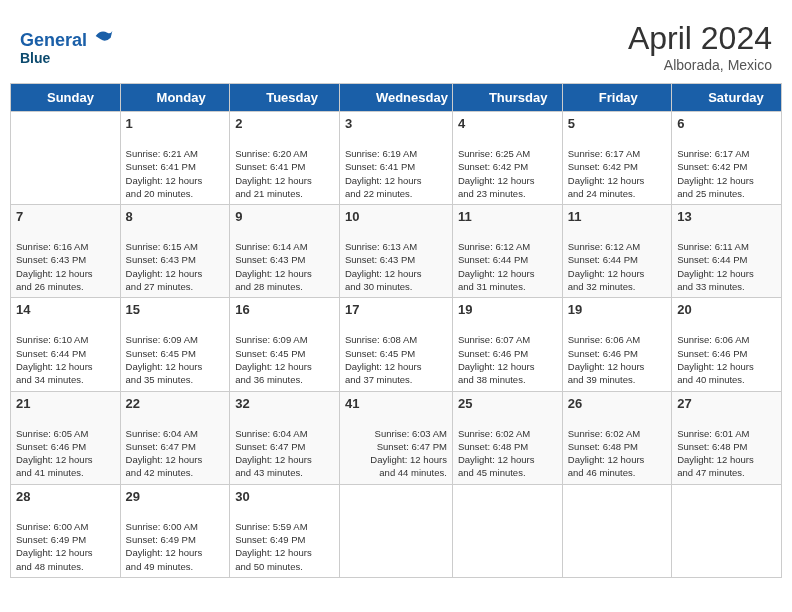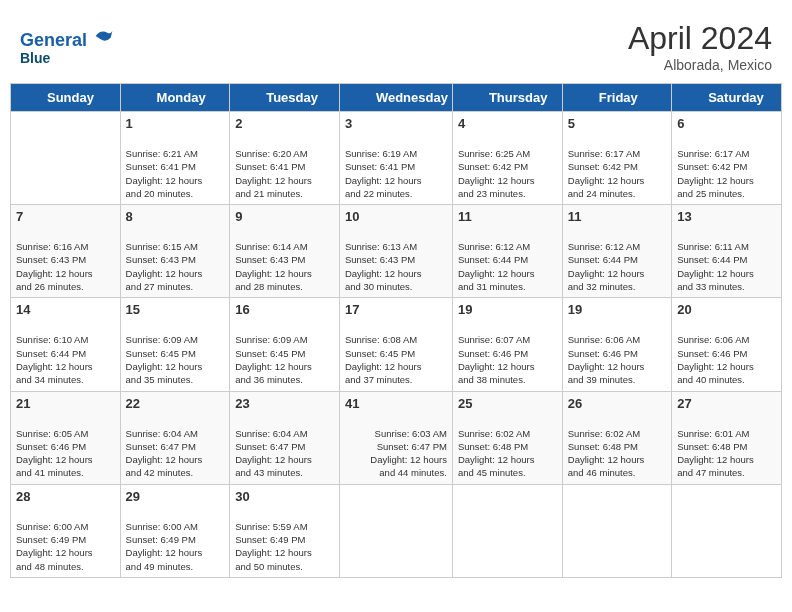--- a/index.html
+++ b/index.html
@@ -284,21 +284,21 @@
 and 41 minutes.</div>
         </td>
         <td>
           <span class="day-number">22</span>
           <div class="cell-info" style="white-space: pre-line;">Sunrise: 6:04 AM
 Sunset: 6:47 PM
 Daylight: 12 hours
 and 42 minutes.</div>
         </td>
         <td>
-          <span class="day-number">23</span>
+          <span class="day-number">32</span>
           <div class="cell-info" style="white-space: pre-line;">Sunrise: 6:04 AM
 Sunset: 6:47 PM
 Daylight: 12 hours
 and 43 minutes.</div>
         </td>
         <td>
           <span class="day-number">41</span>
           <div class="cell-info" style="white-space: pre-line; text-align: right;">Sunrise: 6:03 AM
 Sunset: 6:47 PM
 Daylight: 12 hours

